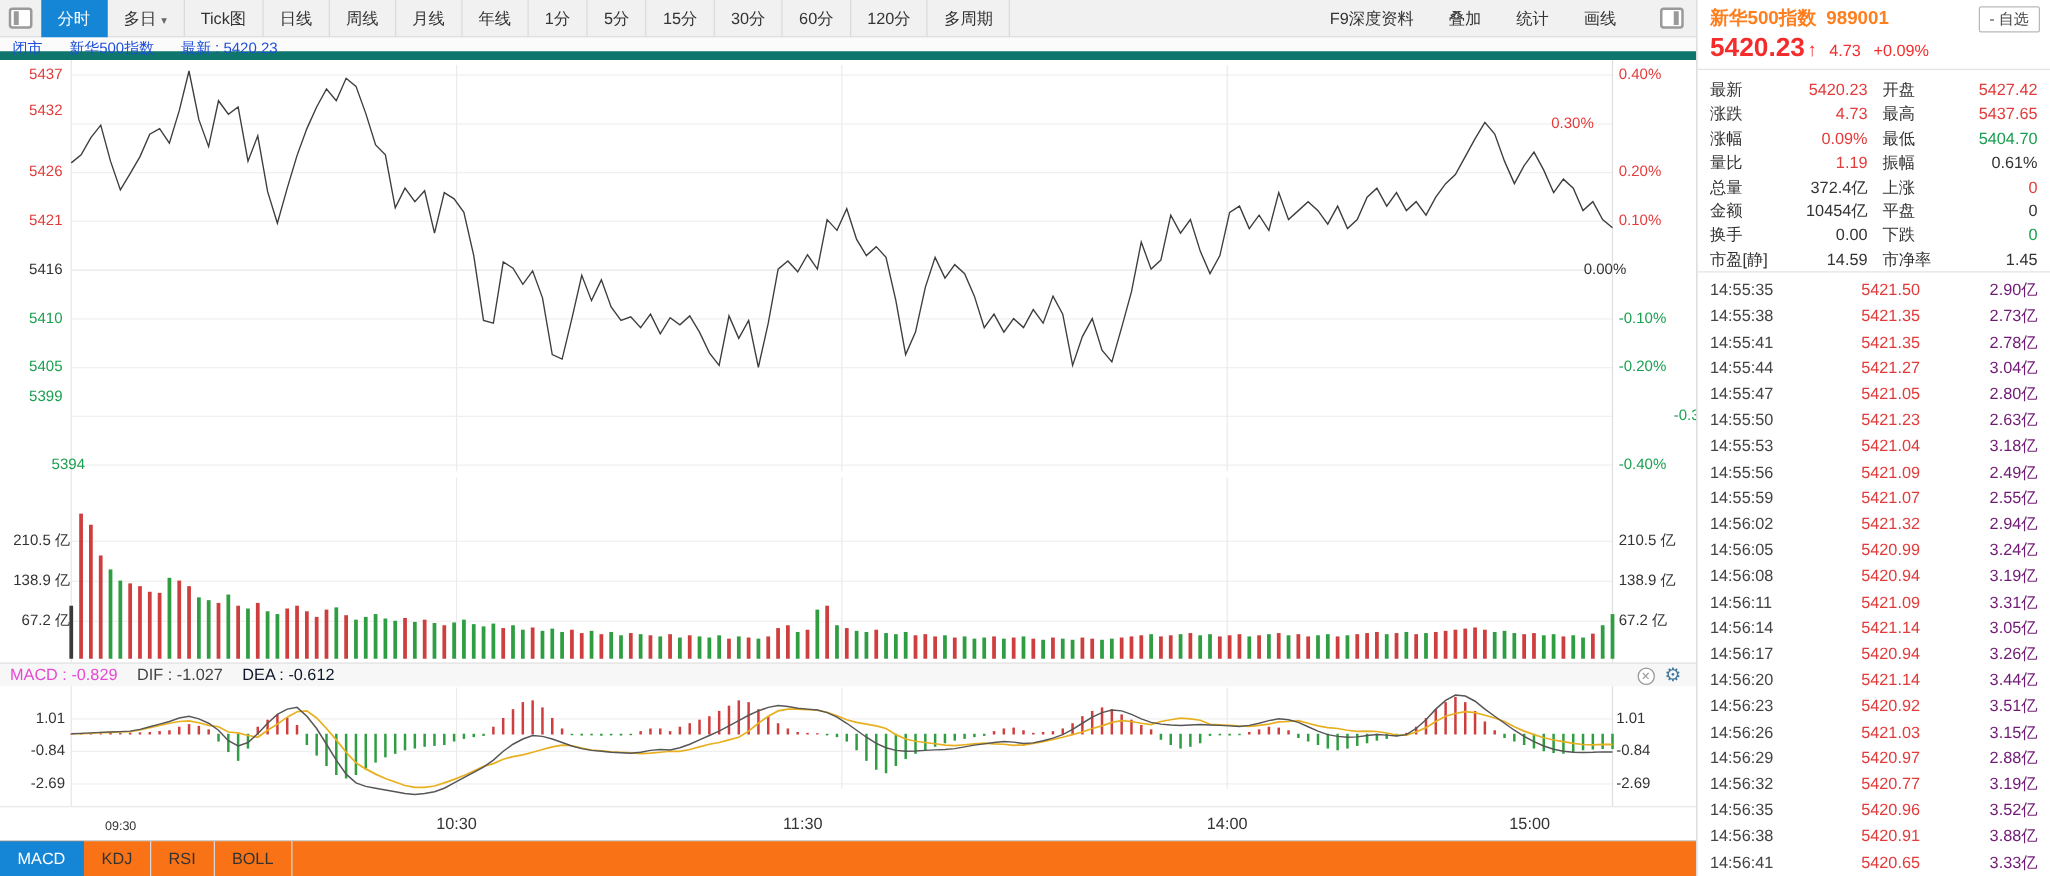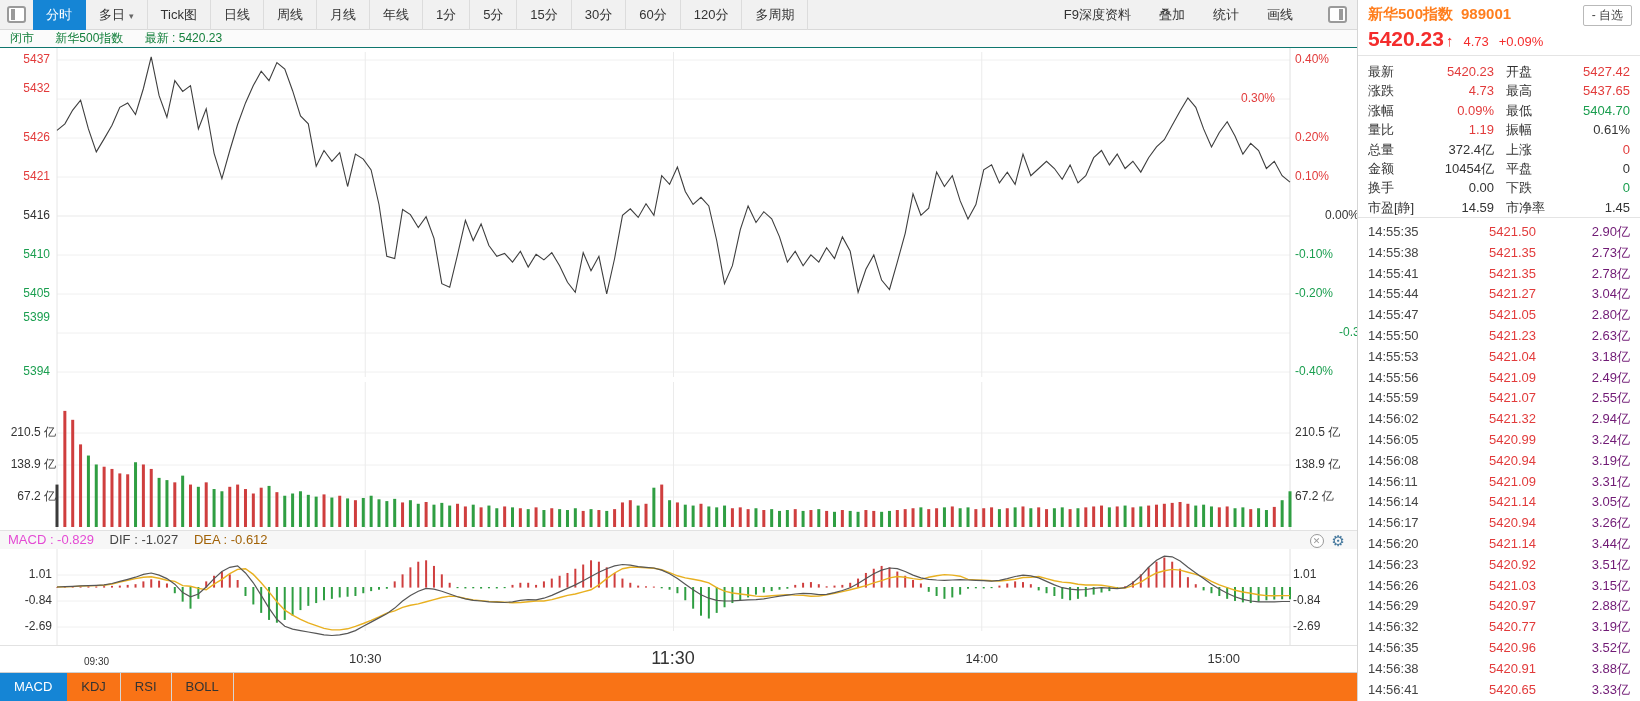--- a/index.html
+++ b/index.html
@@ -17,36 +17,36 @@
     margin:0 7px 0 7px; position:relative; cursor:pointer; background:#fff; flex:0 0 auto; }
   .tool-icon .ti-bar { position:absolute; left:2px; top:1px; bottom:1px; width:4px; background:#9a9a9a; }
   .tabs { display:flex; height:30px; }
   .tab { padding:0 13px; line-height:30px; height:30px; border-right:1px solid #dcdcdc; cursor:pointer; white-space:nowrap; }
   .tab.selected { background:#1585d5; color:#fff; border-right-color:#1585d5; }
   .tab .caret { font-size:9px; color:#666; margin-left:4px; }
   .toolbar-right { margin-left:auto; display:flex; align-items:center; gap:28px; padding-right:10px; }
   .tright-item { cursor:pointer; white-space:nowrap; }
 
   .status-bar { position:absolute; left:0; top:30px; width:1357px; height:18px;
-    background:#fbfbfb; border-bottom:1px solid #0f766e; font-size:12px; line-height:17px; color:#15803d; padding-left:10px; }
+    background:#fbfbfb; border-bottom:7px solid #0f766e; font-size:12px; line-height:17px; color:#1d4ed8; padding-left:10px; }
   .status-bar span { margin-right:18px; }
 
   .chart-area { position:absolute; left:0; top:48px; width:1357px; height:598px; }
   #chart-svg { position:absolute; left:0; top:0; }
   #labels-layer { position:absolute; left:0; top:0; width:1357px; height:653px; pointer-events:none; }
   .axlab { position:absolute; font-size:12px; height:15px; line-height:15px; white-space:nowrap; }
   .ax-r { text-align:right; }
   .ax-c { text-align:center; }
   .c-red { color:#e23b3b; } .c-green { color:#1a9e4f; } .c-black { color:#333; }
 
   .macd-header { position:absolute; left:0; top:482px; width:1357px; height:19px;
     background:#f7f7f7; border-top:1px solid #e2e2e2; font-size:13px; line-height:18px; padding-left:8px; }
   .macd-lab { color:#e44ad4; margin-right:12px; }
   .dif-lab  { color:#444;    margin-right:12px; }
-  .dea-lab  { color:#a16207; }
+  .dea-lab  { color:#0f172a; }
   .macd-icons { position:absolute; right:12px; top:2px; display:flex; align-items:center; gap:8px; }
   .icon-close-circle { display:inline-block; width:14px; height:14px; border:1px solid #999; border-radius:50%;
     color:#999; font-size:9px; line-height:12px; text-align:center; cursor:pointer; background:#fff; }
   .icon-gear { color:#45789d; font-size:15px; line-height:15px; cursor:pointer; }
 
   .bottom-tabs { position:absolute; left:0; top:672px; width:1357px; height:29px;
     background:#f97316; border-top:1px solid #cfcfcf; display:flex; font-size:13px; }
   .btab { padding:0 14px; line-height:28px; border-right:1px solid #d6d6d6; cursor:pointer; }
   .btab.selected { background:#1585d5; color:#fff; border-right-color:#1585d5; }
 
@@ -483,45 +483,45 @@
       </div>
       <div id="labels-layer">
           <div class="axlab ax-r c-red" style="left: 2px; top: 4px; width: 48px;">5437</div>
           <div class="axlab ax-r c-red" style="left: 2px; top: 33px; width: 48px;">5432</div>
           <div class="axlab ax-r c-red" style="left: 2px; top: 82px; width: 48px;">5426</div>
           <div class="axlab ax-r c-red" style="left: 2px; top: 121px; width: 48px;">5421</div>
           <div class="axlab ax-r c-black" style="left: 2px; top: 160px; width: 48px;">5416</div>
           <div class="axlab ax-r c-green" style="left: 2px; top: 199px; width: 48px;">5410</div>
           <div class="axlab ax-r c-green" style="left: 2px; top: 238px; width: 48px;">5405</div>
           <div class="axlab ax-r c-green" style="left: 2px; top: 262px; width: 48px;">5399</div>
-          <div class="axlab ax-r c-green" style="left: 2px; top: 316px; width: 48px;">5394</div>
+          <div class="axlab ax-r c-green" style="left: 20px; top: 316px; width: 48px;">5394</div>
           <div class="axlab  c-red" style="left: 1295px; top: 4px; width: 56px;">0.40%</div>
           <div class="axlab  c-red" style="left: 1241px; top: 43px; width: 56px;">0.30%</div>
           <div class="axlab  c-red" style="left: 1295px; top: 82px; width: 56px;">0.20%</div>
           <div class="axlab  c-red" style="left: 1295px; top: 121px; width: 56px;">0.10%</div>
-          <div class="axlab  c-black" style="left: 1325px; top: 160px; width: 56px;">0.00%</div>
+          <div class="axlab  c-black" style="left: 1267px; top: 160px; width: 56px;">0.00%</div>
           <div class="axlab  c-green" style="left: 1295px; top: 199px; width: 56px;">-0.10%</div>
           <div class="axlab  c-green" style="left: 1295px; top: 238px; width: 56px;">-0.20%</div>
           <div class="axlab  c-green" style="left: 1295px; top: 277px; width: 56px; margin-left: 44px;">-0.30%</div>
           <div class="axlab  c-green" style="left: 1295px; top: 316px; width: 56px;">-0.40%</div>
           <div class="axlab ax-r c-black" style="left: 2px; top: 377px; width: 54px;">210.5 亿</div>
           <div class="axlab  c-black" style="left: 1295px; top: 377px; width: 58px;">210.5 亿</div>
           <div class="axlab ax-r c-black" style="left: 2px; top: 409px; width: 54px;">138.9 亿</div>
           <div class="axlab  c-black" style="left: 1295px; top: 409px; width: 58px;">138.9 亿</div>
           <div class="axlab ax-r c-black" style="left: 2px; top: 441px; width: 54px;">67.2 亿</div>
           <div class="axlab  c-black" style="left: 1295px; top: 441px; width: 58px;">67.2 亿</div>
           <div class="axlab ax-r c-black" style="left: 6px; top: 519px; width: 46px;">1.01</div>
           <div class="axlab  c-black" style="left: 1293px; top: 519px; width: 46px;">1.01</div>
           <div class="axlab ax-r c-black" style="left: 6px; top: 545px; width: 46px;">-0.84</div>
           <div class="axlab  c-black" style="left: 1293px; top: 545px; width: 46px;">-0.84</div>
           <div class="axlab ax-r c-black" style="left: 6px; top: 571px; width: 46px;">-2.69</div>
           <div class="axlab  c-black" style="left: 1293px; top: 571px; width: 46px;">-2.69</div>
           <div class="axlab  c-black" style="left: 40px; top: 606px; width: 44px; font-size: 10px; margin-left: 44px;">09:30</div>
           <div class="axlab ax-c c-black" style="left: 343.25px; top: 603px; width: 44px; font-size: 13px;">10:30</div>
-          <div class="axlab ax-c c-black" style="left: 651px; top: 603px; width: 44px; font-size: 18px;">11:30</div>
+          <div class="axlab ax-c c-black" style="left: 614px; top: 603px; width: 44px; font-size: 13px; text-align: right;">11:30</div>
           <div class="axlab ax-c c-black" style="left: 959.75px; top: 603px; width: 44px; font-size: 13px;">14:00</div>
           <div class="axlab ax-r c-black" style="left: 1196px; top: 603px; width: 44px; font-size: 13px;">15:00</div>
         </div>
     </div>
 
     <div class="bottom-tabs" id="bottom-tabs">
         <div class="btab selected">MACD</div>
         <div class="btab">KDJ</div>
         <div class="btab">RSI</div>
         <div class="btab">BOLL</div>

